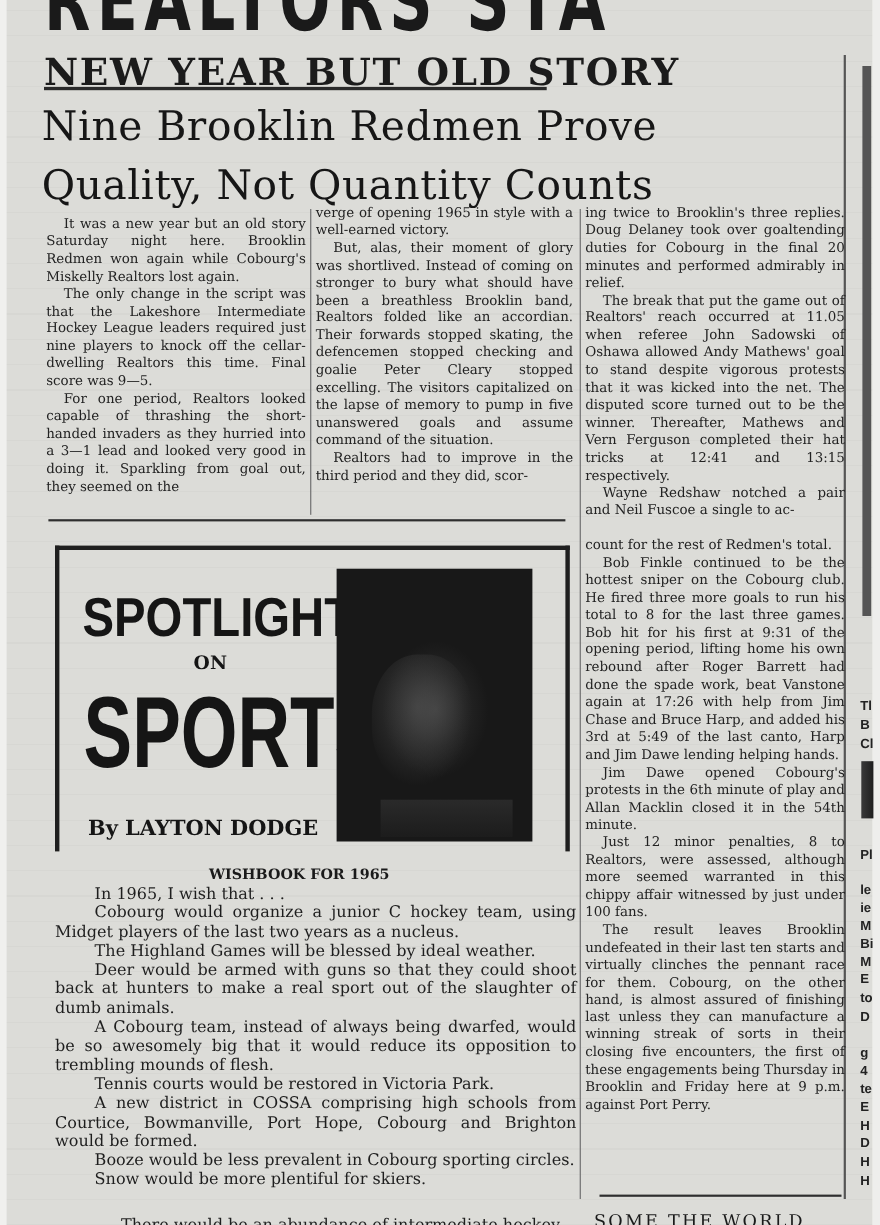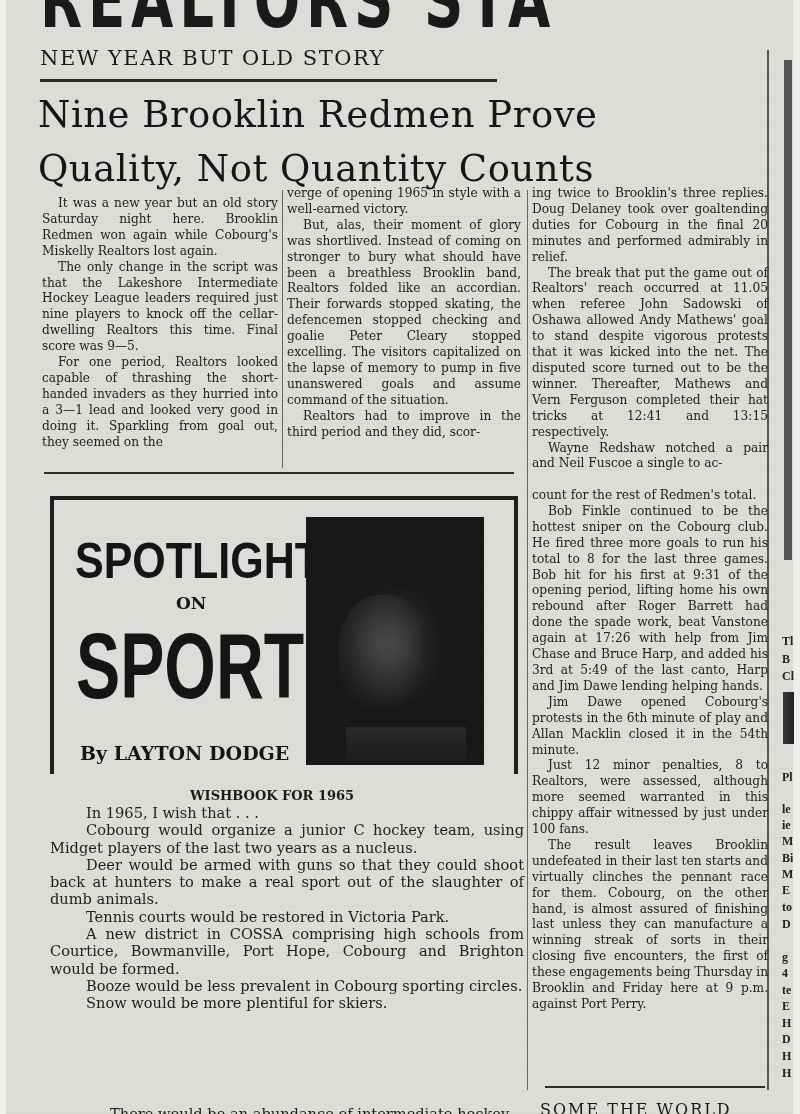--- a/index.html
+++ b/index.html
@@ -20,21 +20,21 @@
 
   .banner-top {
     position: absolute; left: 40px; top: -34px; width: 720px; height: 70px;
     font-family: "DejaVu Sans", "Liberation Sans", sans-serif;
     font-weight: bold; font-size: 76px; line-height: 70px; letter-spacing: 8px;
     color: #1a1a1a; white-space: nowrap; overflow: hidden;
     transform: scaleX(0.72); transform-origin: left top;
   }
   .kicker {
     position: absolute; left: 40px; top: 46px;
-    font-family: "DejaVu Serif", serif; font-weight: normal; font-size: 21px;
+    font-family: "DejaVu Serif", serif; font-weight: bold; font-size: 34px;
     letter-spacing: 1.5px; color: #1b1b1b; white-space: nowrap;
   }
   .kicker-rule { position:absolute; left:40px; top:79px; width:457px; height:3px; background:#2a2a2a; }
   .headline {
     position: absolute; left: 38px; top: 88px; width: 720px;
     font-family: "DejaVu Serif", serif; font-weight: normal; font-size: 37px;
     line-height: 54px; color: #161616; letter-spacing: 0.5px;
   }
   .headline .l1, .headline .l2 { display:block; white-space: nowrap; }
 
@@ -100,21 +100,21 @@
     font-family:"DejaVu Serif",serif; font-weight:bold; font-size:13px; color:#1a1a1a; white-space:nowrap;
   }
   .wish {
     position:absolute; left:50px; top:804px; width:474px;
     font-family:"DejaVu Serif",serif; font-size:14.6px; line-height:17.3px; color:#1e1e1e; text-align:justify;
   }
   .wish p { margin:0; text-indent:36px; }
 
   .right-strip {
     position:absolute; left:770px; top:0; width:24px; height:1114px;
-    font-family:Liberation Serif, serif; font-weight:bold; font-size:12px; color:#222; overflow:hidden;
+    font-family:Liberation Sans, sans-serif; font-weight:bold; font-size:12px; color:#222; overflow:hidden;
   }
   .right-strip .frag { position:absolute; left:12px; white-space:nowrap; }
   .right-strip .dark-bar { position:absolute; left:14px; width:8px; background:#555; }
   .right-strip .photo-frag {
     position:absolute; left:13px; top:692px; width:12px; height:52px;
     background: linear-gradient(90deg, #3a3a3a, #1c1c1c);
   }
 
   .bottom-fragment {
     position:absolute; left:540px; top:1100px; width:230px; height:14px; overflow:hidden;
@@ -177,21 +177,23 @@
   <div class="spot-byline">By LAYTON DODGE</div>
   <div class="spot-photo">
     <div class="face-hi"></div>
     <div class="collar"></div>
   </div>
 
   <div class="wish-title">WISHBOOK FOR 1965</div>
   <div class="wish">
     <p>In 1965, I wish that . . .</p>
     <p>Cobourg would organize a junior C hockey team, using Midget players of the last two years as a nucleus.</p>
+    <p>The Highland Games will be blessed by ideal weather.</p>
     <p>Deer would be armed with guns so that they could shoot back at hunters to make a real sport out of the slaughter of dumb animals.</p>
+    <p>A Cobourg team, instead of always being dwarfed, would be so awesomely big that it would reduce its opposition to trembling mounds of flesh.</p>
     <p>Tennis courts would be restored in Victoria Park.</p>
     <p>A new district in COSSA comprising high schools from Courtice, Bowmanville, Port Hope, Cobourg and Brighton would be formed.</p>
     <p>Booze would be less prevalent in Cobourg sporting circles.</p>
     <p>Snow would be more plentiful for skiers.</p>
   </div>
   <div class="wish-cutoff">There would be an abundance of intermediate hockey</div>
 
   <div class="right-strip">
     <div class="dark-bar" style="top:60px;height:500px;"></div>
     <div class="photo-frag"></div>

